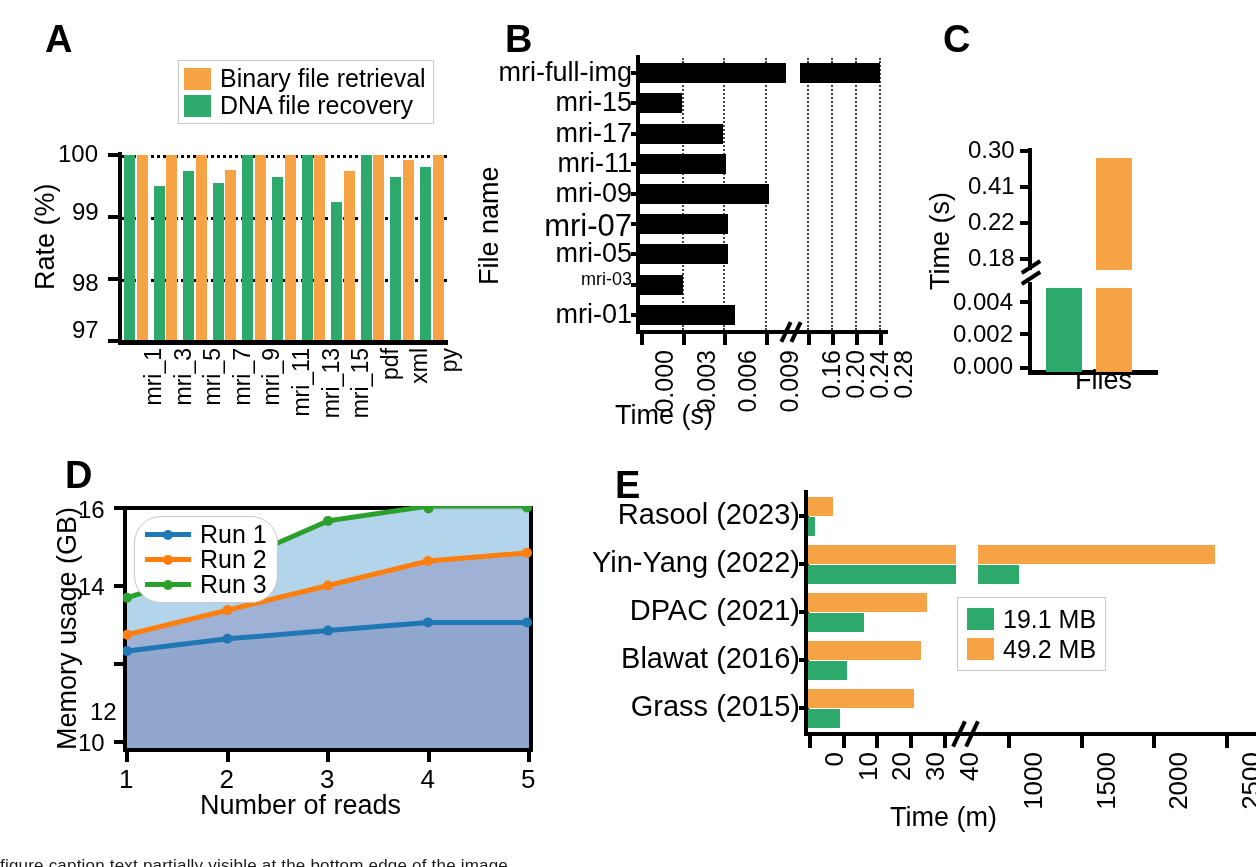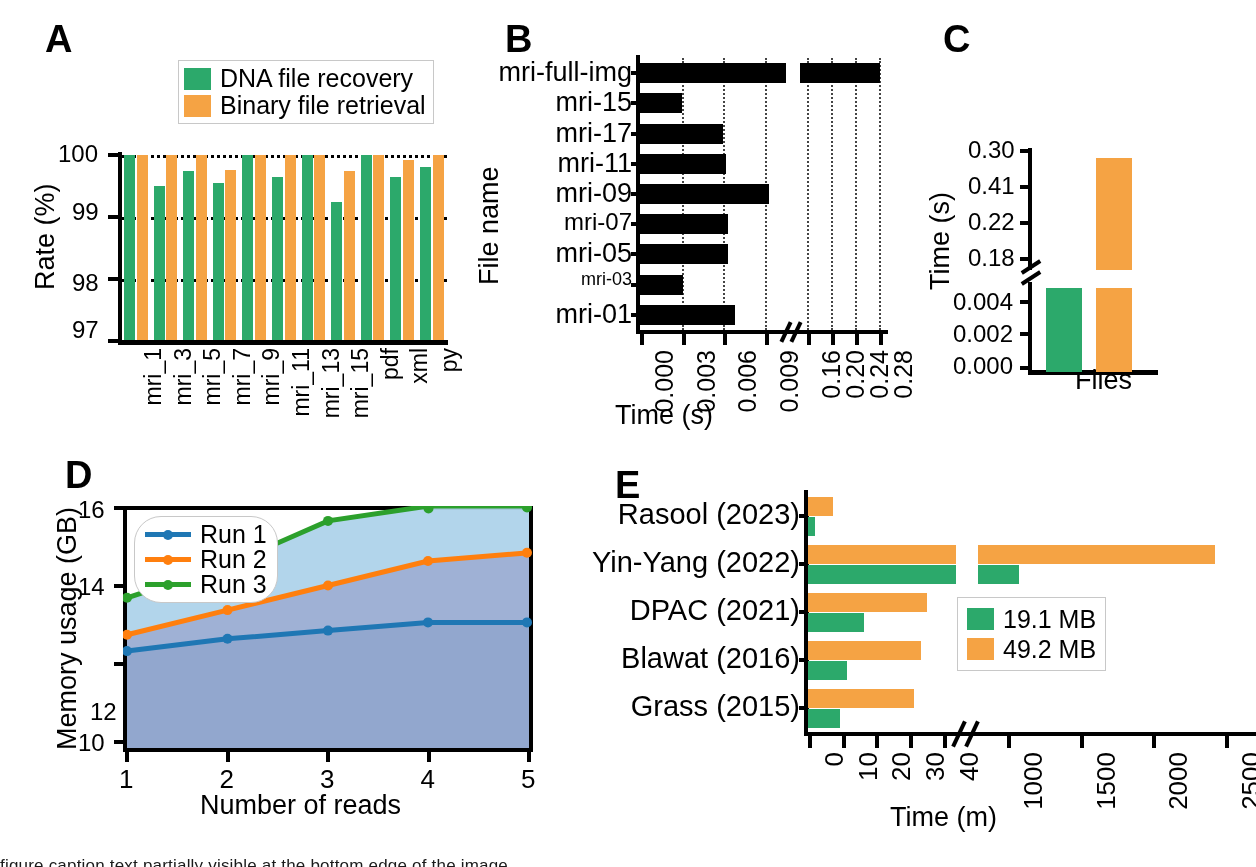--- a/index.html
+++ b/index.html
@@ -27,26 +27,26 @@
 </head>
 <body>
 
 <div class="fig">
 
   <div class="panel" style="left:0;top:0;width:460px;height:430px;">
     <div class="plabel" style="left:45px;top:20px;">A</div>
 
     <div class="legendbox" style="left:178px;top:60px;">
       <div class="legrow">
+        <span class="legsw" style="background:#f5a344;"></span>
+        <span class="legtxt">Binary file retrieval</span>
+      </div>
+      <div class="legrow">
         <span class="legsw" style="background:#2ca96b;"></span>
         <span class="legtxt">DNA file recovery</span>
-      </div>
-      <div class="legrow">
-        <span class="legsw" style="background:#f5a344;"></span>
-        <span class="legtxt">Binary file retrieval</span>
       </div>
     </div>
 
     <div class="axtitle rot90" style="left:30px;top:290px;">Rate (%)</div>
 
     <div class="ticklab" style="left:58px;top:140px;">100</div>
     <div class="ticklab" style="left:72px;top:198px;">99</div>
     <div class="ticklab" style="left:72px;top:257px;margin-top:12px;">98</div>
     <div class="ticklab" style="left:72px;top:316px;">97</div>
 
@@ -108,21 +108,21 @@
     <div class="axtitle rot90" style="left:34px;top:285px;">File name</div>
     <div class="axtitle" style="left:175px;top:400px;">Time (s)</div>
 
     <div id="bYlabels">
         <div class="ticklab" style="right: 258px; top: 298.889px; font-size: 27px; text-align: right;">mri-01</div>
         <div class="tickmark" style="left: 191px; top: 312.889px; width: 10px; height: 4px;"></div>
         <div class="ticklab" style="right: 258px; top: 268.667px; font-size: 18px; text-align: right;">mri-03</div>
         <div class="tickmark" style="left: 191px; top: 282.667px; width: 10px; height: 4px;"></div>
         <div class="ticklab" style="right: 258px; top: 238.444px; font-size: 27px; text-align: right;">mri-05</div>
         <div class="tickmark" style="left: 191px; top: 252.444px; width: 10px; height: 4px;"></div>
-        <div class="ticklab" style="right: 258px; top: 208.222px; font-size: 24px; text-align: right;">mri-07</div>
+        <div class="ticklab" style="right: 258px; top: 208.222px; font-size: 31px; text-align: right;">mri-07</div>
         <div class="tickmark" style="left: 191px; top: 222.222px; width: 10px; height: 4px;"></div>
         <div class="ticklab" style="right: 258px; top: 178px; font-size: 27px; text-align: right;">mri-09</div>
         <div class="tickmark" style="left: 191px; top: 192px; width: 10px; height: 4px;"></div>
         <div class="ticklab" style="right: 258px; top: 147.778px; font-size: 27px; text-align: right;">mri-11</div>
         <div class="tickmark" style="left: 191px; top: 161.778px; width: 10px; height: 4px;"></div>
         <div class="ticklab" style="right: 258px; top: 117.556px; font-size: 27px; text-align: right;">mri-17</div>
         <div class="tickmark" style="left: 191px; top: 131.556px; width: 10px; height: 4px;"></div>
         <div class="ticklab" style="right: 258px; top: 87.3333px; font-size: 27px; text-align: right;">mri-15</div>
         <div class="tickmark" style="left: 191px; top: 101.333px; width: 10px; height: 4px;"></div>
         <div class="ticklab" style="right: 258px; top: 57.1111px; font-size: 27px; text-align: right;">mri-full-img</div>

